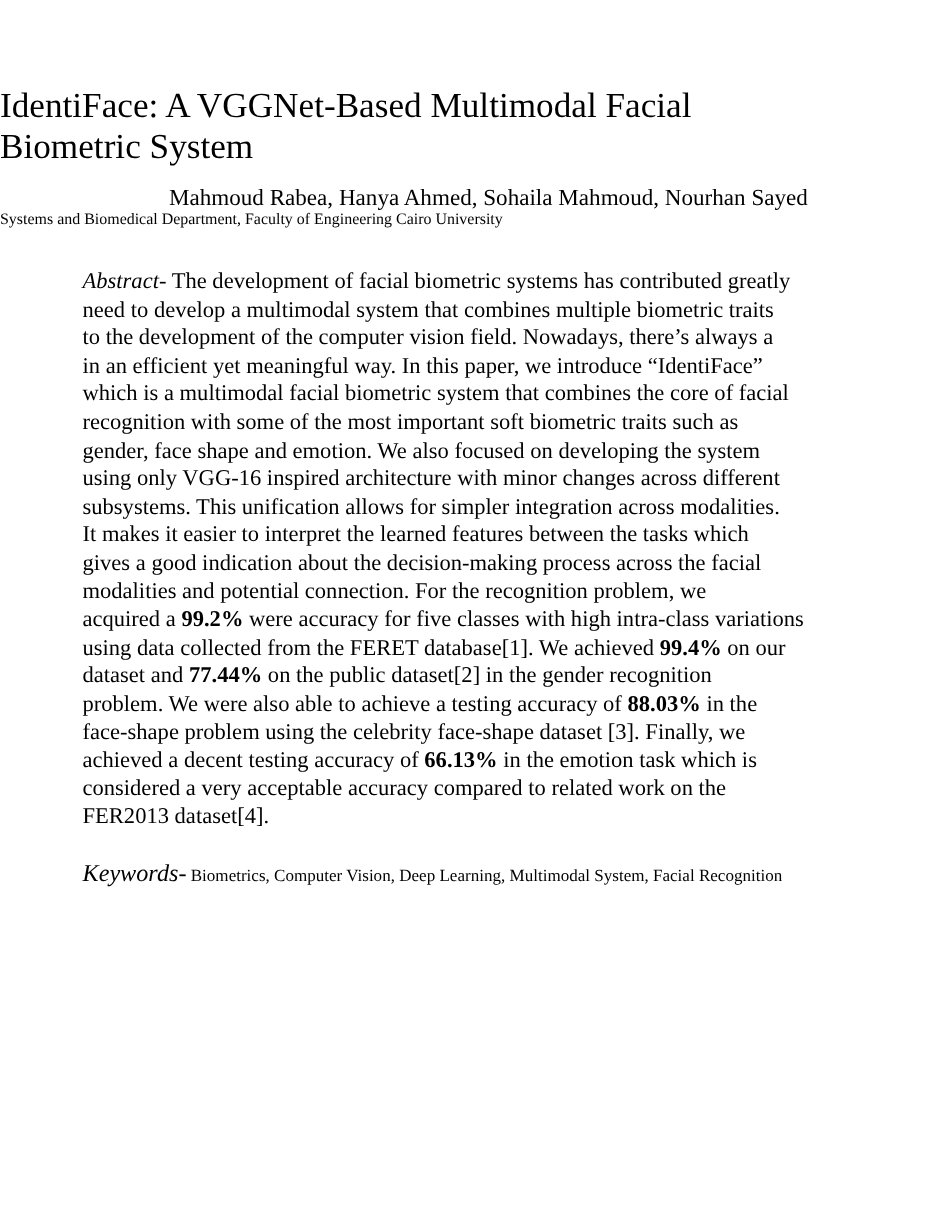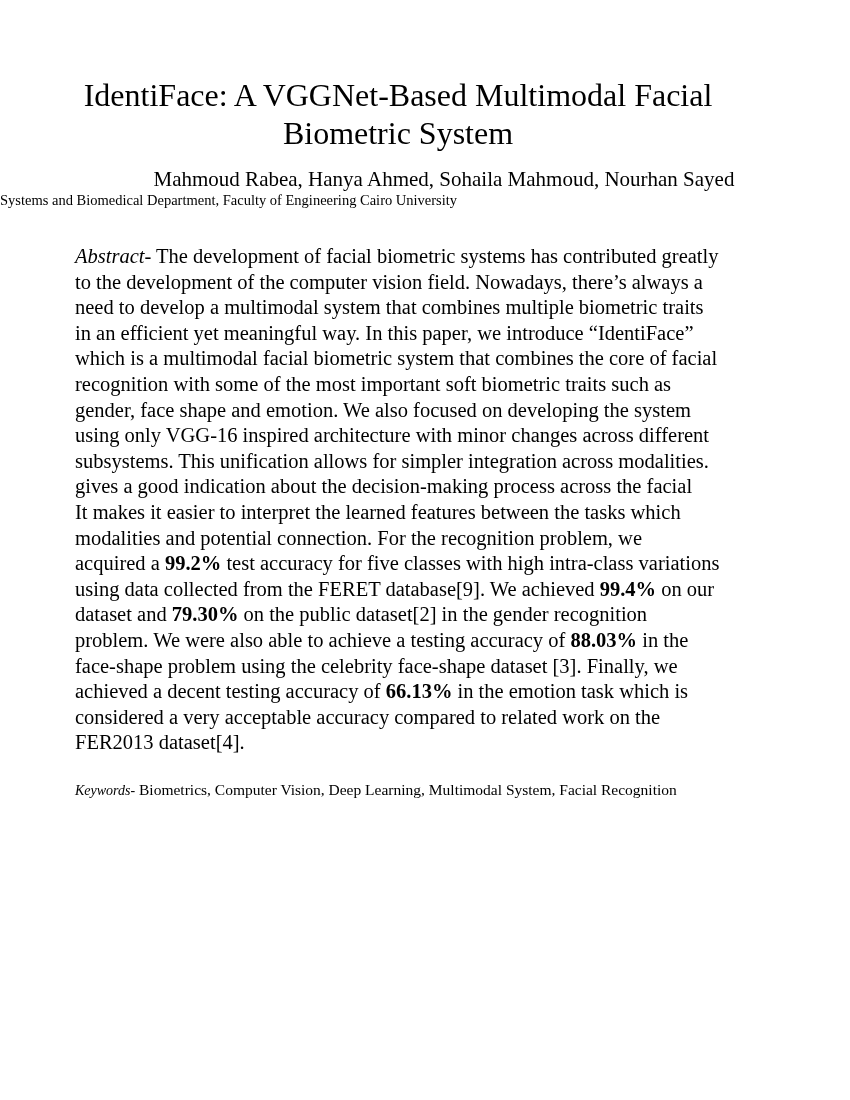--- a/index.html
+++ b/index.html
@@ -2,71 +2,71 @@
 <html><head>
   <meta charset="utf-8">
   <style>
     html, body { margin: 0; padding: 0; background: #ffffff; }
     body {
       width: 850px; height: 1100px; position: relative; overflow: hidden;
       font-family: "Liberation Serif", serif; color: #000;
     }
     .title {
       position: absolute; left: 0; top: 76px; width: 796px;
-      text-align: center; font-size: 32px; line-height: 38px;
+      font-size: 32px; line-height: 38px;
     }
     .authors {
       position: absolute; left: 0; top: 169px; width: 850px;
       text-align: center; font-size: 21px; line-height: 20px; margin-left: 19px;
     }
     .affil {
       position: absolute; left: 0; top: 191px; width: 850px;
       text-align: left; font-size: 14.5px; line-height: 18px;
     }
     .abstract {
       position: absolute; left: 75px; top: 244px; width: 710px;
       font-size: 20.5px; line-height: 25.6px;
     }
     .abstract .line { white-space: nowrap; display: block; }
     .abstract .label { font-style: italic; font-family: Liberation Serif, serif; }
     .abstract b { font-weight: bold; margin-top: 30px; }
     .keywords {
       position: absolute; left: 75px; top: 781px; width: 720px;
       white-space: nowrap;
     }
-    .keywords .kw-label { font-style: italic; font-size: 14px; }
+    .keywords .kw-label { font-style: italic; font-size: 22px; }
     .keywords .kw-list { font-size: 15.5px; text-align: center; }
   </style>
 </head>
 <body>
 
 <div class="title">
   <div>IdentiFace: A VGGNet-Based Multimodal Facial</div>
   <div>Biometric System</div>
 </div>
 
 <div class="authors">Mahmoud Rabea, Hanya Ahmed, Sohaila Mahmoud, Nourhan Sayed</div>
 <div class="affil">Systems and Biomedical Department, Faculty of Engineering Cairo University</div>
 
 <div class="abstract" id="abstract">
     <span class="line"><span class="label">Abstract</span><span>- The development of facial biometric systems has contributed greatly</span></span>
+    <span class="line"><span>need to develop a multimodal system that combines multiple biometric traits</span></span>
     <span class="line"><span>to the development of the computer vision field. Nowadays, there’s always a</span></span>
-    <span class="line"><span>need to develop a multimodal system that combines multiple biometric traits</span></span>
     <span class="line"><span>in an efficient yet meaningful way. In this paper, we introduce “IdentiFace”</span></span>
     <span class="line"><span>which is a multimodal facial biometric system that combines the core of facial</span></span>
     <span class="line"><span>recognition with some of the most important soft biometric traits such as</span></span>
     <span class="line"><span>gender, face shape and emotion. We also focused on developing the system</span></span>
     <span class="line"><span>using only VGG-16 inspired architecture with minor changes across different</span></span>
     <span class="line"><span>subsystems. This unification allows for simpler integration across modalities.</span></span>
+    <span class="line"><span>It makes it easier to interpret the learned features between the tasks which</span></span>
     <span class="line"><span>gives a good indication about the decision-making process across the facial</span></span>
-    <span class="line"><span>It makes it easier to interpret the learned features between the tasks which</span></span>
     <span class="line"><span>modalities and potential connection.  For the recognition problem, we</span></span>
-    <span class="line"><span>acquired a </span><b>99.2%</b><span> test accuracy for five classes with high intra-class variations</span></span>
-    <span class="line"><span>using data collected from the FERET database[9]. We achieved </span><b>99.4%</b><span> on our</span></span>
-    <span class="line"><span>dataset and </span><b>79.30%</b><span> on the public dataset[2] in the gender recognition</span></span>
+    <span class="line"><span>acquired a </span><b>99.2%</b><span> were accuracy for five classes with high intra-class variations</span></span>
+    <span class="line"><span>using data collected from the FERET database[1]. We achieved </span><b>99.4%</b><span> on our</span></span>
+    <span class="line"><span>dataset and </span><b>77.44%</b><span> on the public dataset[2] in the gender recognition</span></span>
     <span class="line"><span>problem. We were also able to achieve a testing accuracy of </span><b>88.03%</b><span> in the</span></span>
     <span class="line"><span>face-shape problem using the celebrity face-shape dataset [3]. Finally, we</span></span>
     <span class="line"><span>achieved a decent testing accuracy of </span><b>66.13%</b><span>  in the emotion task which is</span></span>
     <span class="line"><span>considered a very acceptable accuracy compared to related work on the</span></span>
     <span class="line"><span>FER2013 dataset[4].</span></span>
   </div>
 
 <div class="keywords">
   <span class="kw-label">Keywords-</span><span class="kw-list"> Biometrics, Computer Vision, Deep Learning, Multimodal System, Facial Recognition</span>
 </div>

